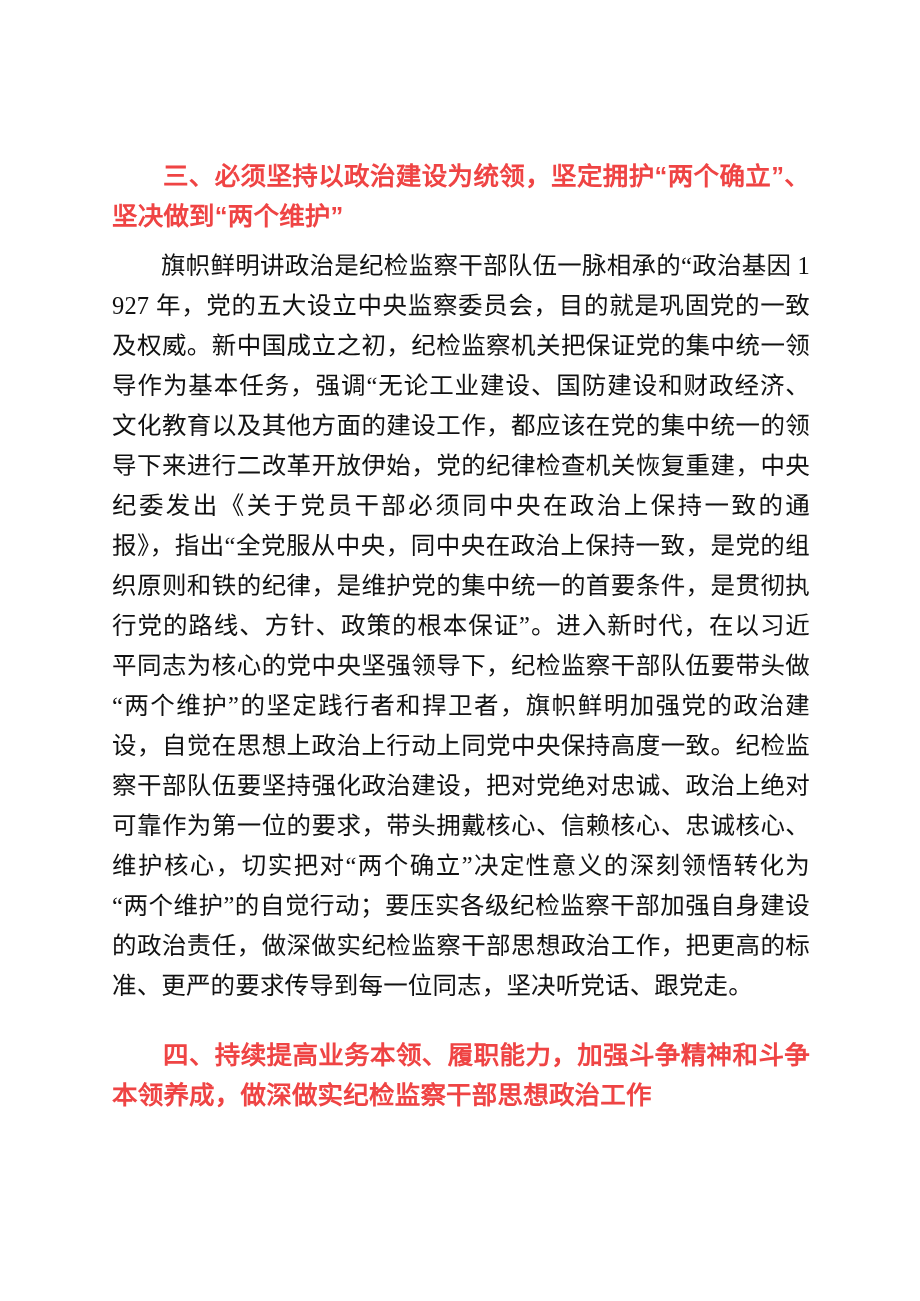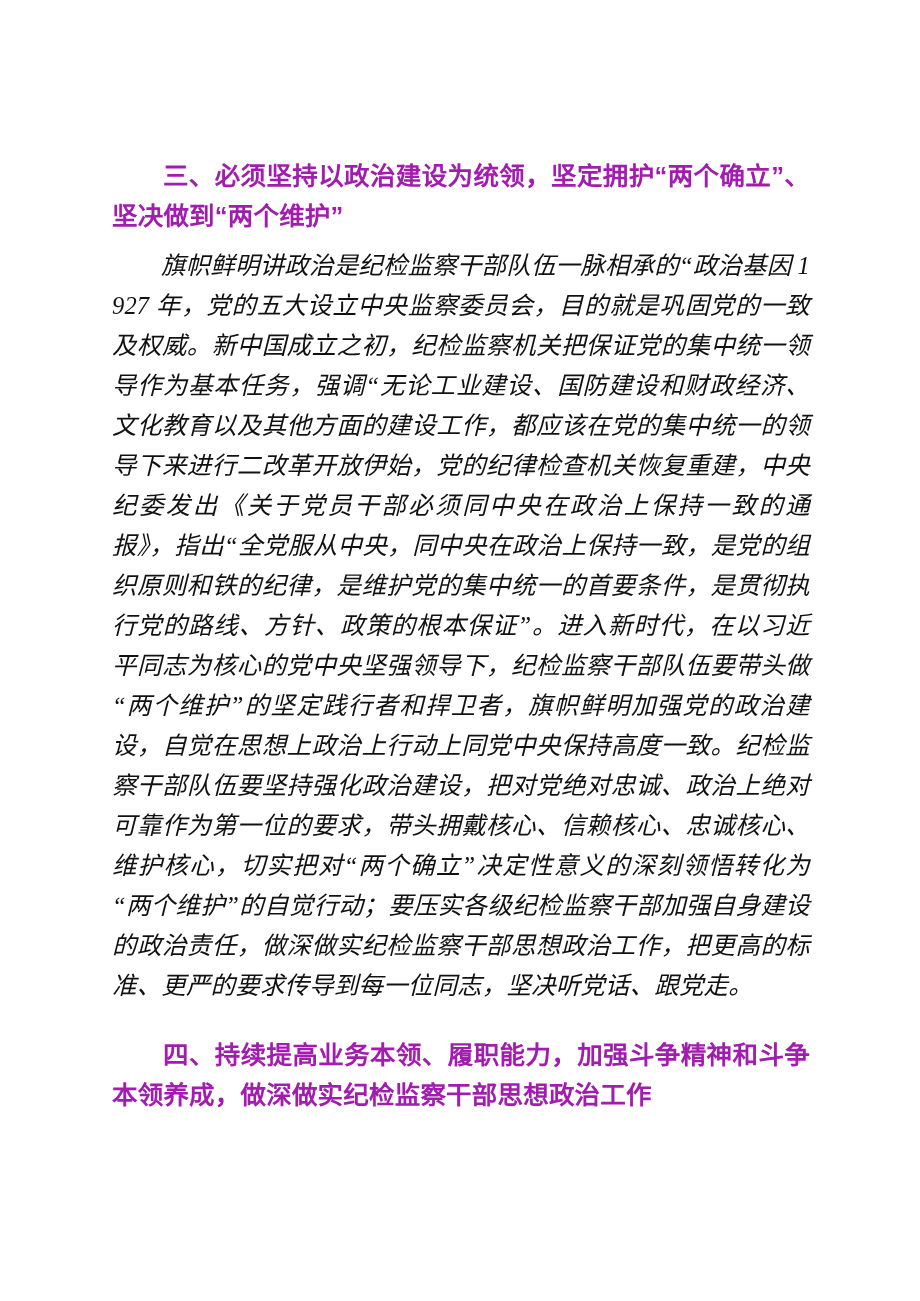--- a/index.html
+++ b/index.html
@@ -38,21 +38,21 @@
   .heading {
     font-family: "Liberation Sans", "DejaVu Sans", sans-serif;
     font-weight: bold;
     font-size: 25.5px;
     line-height: 40px;
     letter-spacing: 0.2px;
     text-align: justify;
     text-align-last: left;
     text-indent: 51px;
     margin: 0;
-    color: #a21caf;
+    color: #ef4444;
     word-break: break-all;
   }
 
   .heading-2 {
     margin-top: 29px;
   }
 
   
   .body-par {
     font-family: "Liberation Serif", "DejaVu Serif", serif;
@@ -60,21 +60,21 @@
     line-height: 40px;
     letter-spacing: 0.15px;
     text-align: justify;
     text-align-last: left;
     text-indent: 49px;
     margin: 0;
     color: #111111;
     word-break: break-all;
   }
 
-  .par-gap-top { margin-top: 10px; font-style: italic; }
+  .par-gap-top { margin-top: 10px; }
 </style>
 </head>
 <body style="background: rgb(255, 255, 255);">
 
 <div class="page" style="background: rgb(255, 255, 255);">
 
   <div class="content">
 
     <h2 class="heading">三、必须坚持以政治建设为统领，坚定拥护“两个确立”、坚决做到“两个维护”</h2>
 

